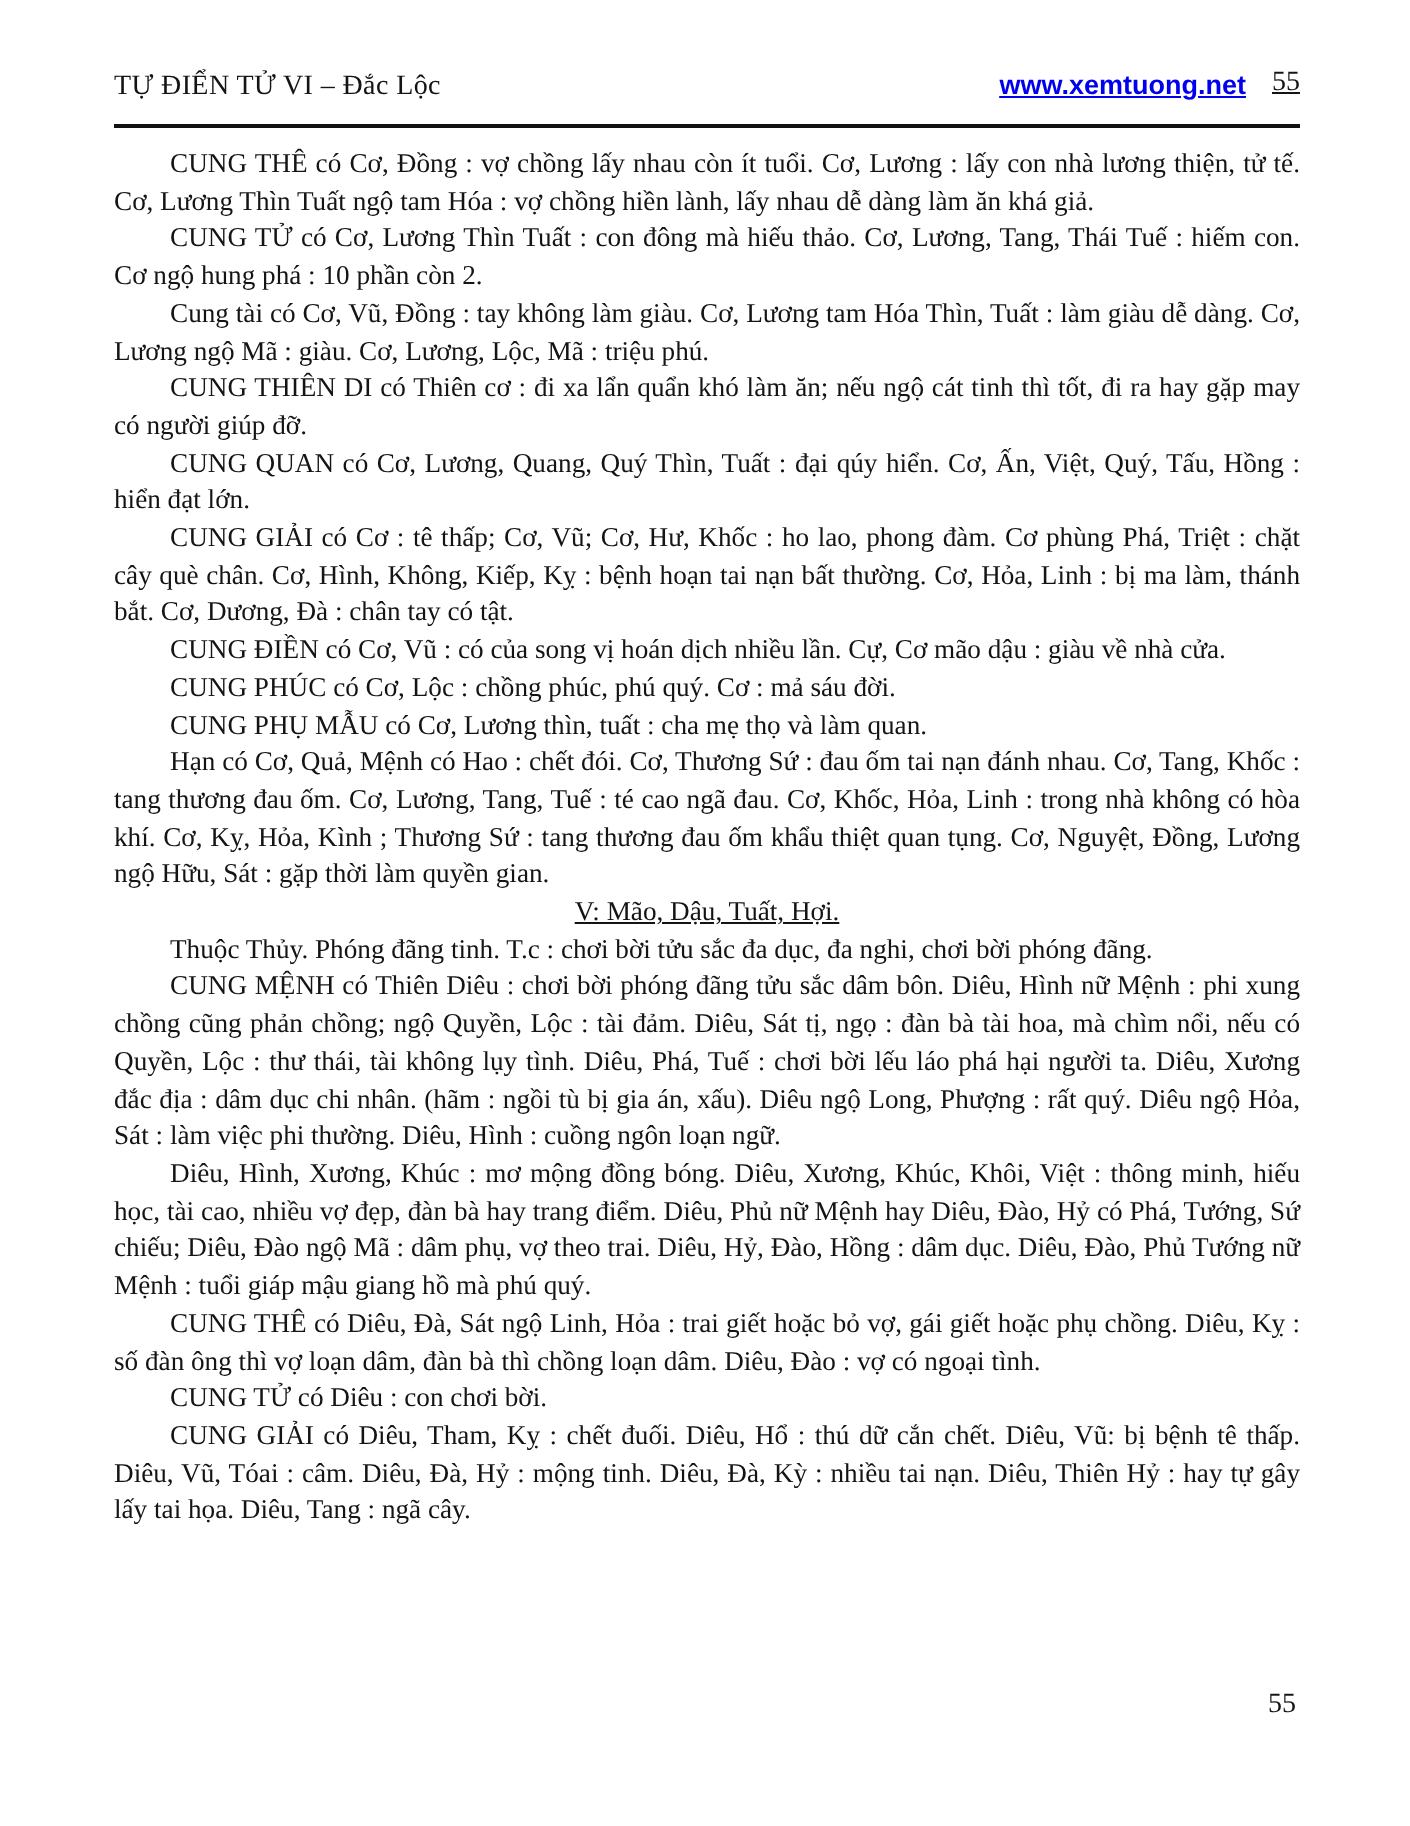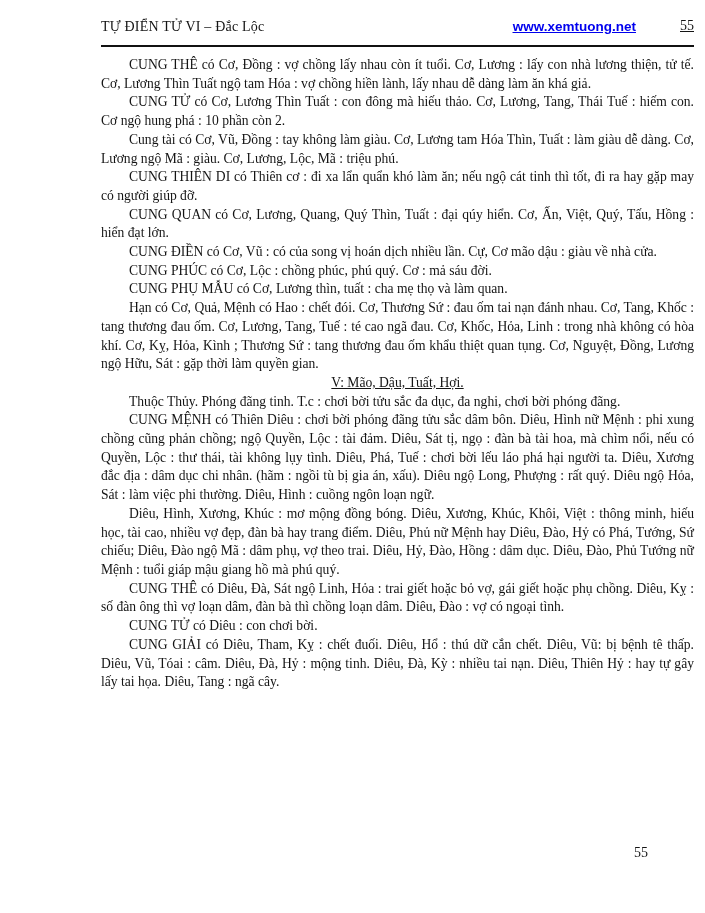--- a/index.html
+++ b/index.html
@@ -6,32 +6,31 @@
   body {
     width: 705px; height: 913px;
     background: #ffffff;
     font-family: "Liberation Serif", "DejaVu Serif", serif;
     color: #141414;
     position: relative;
     overflow: hidden;
   }
   .page {
     position: absolute;
-    left: 57px; top: 18px;
+    left: 57px; top: 34px;
     width: 593px;
-    margin-left: 44px;
   }
   .doc-header {
     display: flex;
     justify-content: space-between;
     align-items: baseline;
     font-size: 14px;
   }
   .doc-header .title { letter-spacing: 0.2px; }
-  .doc-header .right { display: flex; align-items: flex-end; gap: 44px; text-decoration: underline; }
+  .doc-header .right { display: flex; align-items: flex-end; gap: 13px; text-decoration: underline; }
   .doc-header a.site-link {
     font-family: "Liberation Sans", "DejaVu Sans", sans-serif;
     font-weight: bold;
     font-size: 13.5px;
     color: #0000ee;
     text-decoration: underline;
     cursor: pointer;
   }
   .doc-header .pagenum { font-size: 14px; }
   .rule {
@@ -80,20 +79,21 @@
   </div>
 
   <hr class="rule">
 
   <div class="content">
     <p class="body">CUNG THÊ có Cơ, Đồng : vợ chồng lấy nhau còn ít tuổi. Cơ, Lương : lấy con nhà lương thiện, tử tế. Cơ, Lương Thìn Tuất ngộ tam Hóa : vợ chồng hiền lành, lấy nhau dễ dàng làm ăn khá giả.</p>
     <p class="body">CUNG TỬ có Cơ, Lương Thìn Tuất : con đông mà hiếu thảo. Cơ, Lương, Tang, Thái Tuế : hiếm con. Cơ ngộ hung phá : 10 phần còn 2.</p>
     <p class="body">Cung tài có Cơ, Vũ, Đồng : tay không làm giàu. Cơ, Lương tam Hóa Thìn, Tuất : làm giàu dễ dàng. Cơ, Lương ngộ Mã : giàu. Cơ, Lương, Lộc, Mã : triệu phú.</p>
     <p class="body">CUNG THIÊN DI có Thiên cơ : đi xa lẩn quẩn khó làm ăn; nếu ngộ cát tinh thì tốt, đi ra hay gặp may có người giúp đỡ.</p>
     <p class="body">CUNG QUAN có Cơ, Lương, Quang, Quý Thìn, Tuất : đại qúy hiển. Cơ, Ấn, Việt, Quý, Tấu, Hồng : hiển đạt lớn.</p>
+    <p class="body">CUNG GIẢI có Cơ : tê thấp; Cơ, Vũ; Cơ, Hư, Khốc : ho lao, phong đàm. Cơ phùng Phá, Triệt : chặt cây què chân. Cơ, Hình, Không, Kiếp, Kỵ : bệnh hoạn tai nạn bất thường. Cơ, Hỏa, Linh : bị ma làm, thánh bắt. Cơ, Dương, Đà : chân tay có tật.</p>
     <p class="body">CUNG ĐIỀN có Cơ, Vũ : có của song vị hoán dịch nhiều lần. Cự, Cơ mão dậu : giàu về nhà cửa.</p>
     <p class="body">CUNG PHÚC có Cơ, Lộc : chồng phúc, phú quý. Cơ : mả sáu đời.</p>
     <p class="body">CUNG PHỤ MẪU có Cơ, Lương thìn, tuất : cha mẹ thọ và làm quan.</p>
     <p class="body">Hạn có Cơ, Quả, Mệnh có Hao : chết đói. Cơ, Thương Sứ : đau ốm tai nạn đánh nhau. Cơ, Tang, Khốc : tang thương đau ốm. Cơ, Lương, Tang, Tuế : té cao ngã đau. Cơ, Khốc, Hỏa, Linh : trong nhà không có hòa khí. Cơ, Kỵ, Hỏa, Kình ; Thương Sứ : tang thương đau ốm khẩu thiệt quan tụng. Cơ, Nguyệt, Đồng, Lương ngộ Hữu, Sát : gặp thời làm quyền gian.</p>
     <p class="center">V: Mão, Dậu, Tuất, Hợi.</p>
     <p class="body">Thuộc Thủy. Phóng đãng tinh. T.c : chơi bời tửu sắc đa dục, đa nghi, chơi bời phóng đãng.</p>
     <p class="body">CUNG MỆNH có Thiên Diêu : chơi bời phóng đãng tửu sắc dâm bôn. Diêu, Hình nữ Mệnh : phi xung chồng cũng phản chồng; ngộ Quyền, Lộc : tài đảm. Diêu, Sát tị, ngọ : đàn bà tài hoa, mà chìm nổi, nếu có Quyền, Lộc : thư thái, tài không lụy tình. Diêu, Phá, Tuế : chơi bời lếu láo phá hại người ta. Diêu, Xương đắc địa : dâm dục chi nhân. (hãm : ngồi tù bị gia án, xấu). Diêu ngộ Long, Phượng : rất quý. Diêu ngộ Hỏa, Sát : làm việc phi thường. Diêu, Hình : cuồng ngôn loạn ngữ.</p>
     <p class="body">Diêu, Hình, Xương, Khúc : mơ mộng đồng bóng. Diêu, Xương, Khúc, Khôi, Việt : thông minh, hiếu học, tài cao, nhiều vợ đẹp, đàn bà hay trang điểm. Diêu, Phủ nữ Mệnh hay Diêu, Đào, Hỷ có Phá, Tướng, Sứ chiếu; Diêu, Đào ngộ Mã : dâm phụ, vợ theo trai. Diêu, Hỷ, Đào, Hồng : dâm dục. Diêu, Đào, Phủ Tướng nữ Mệnh : tuổi giáp mậu giang hồ mà phú quý.</p>
     <p class="body">CUNG THÊ có Diêu, Đà, Sát ngộ Linh, Hỏa : trai giết hoặc bỏ vợ, gái giết hoặc phụ chồng. Diêu, Kỵ : số đàn ông thì vợ loạn dâm, đàn bà thì chồng loạn dâm. Diêu, Đào : vợ có ngoại tình.</p>
     <p class="body">CUNG TỬ có Diêu : con chơi bời.</p>

